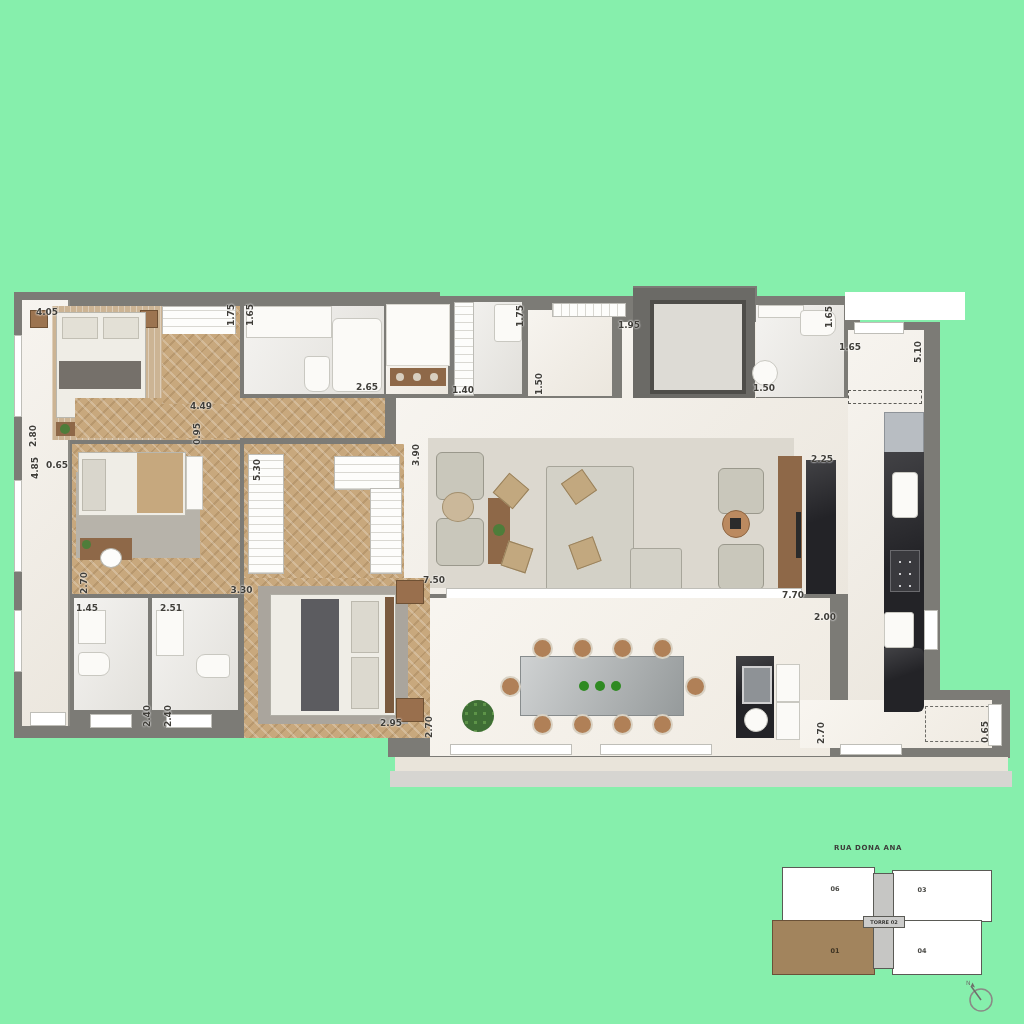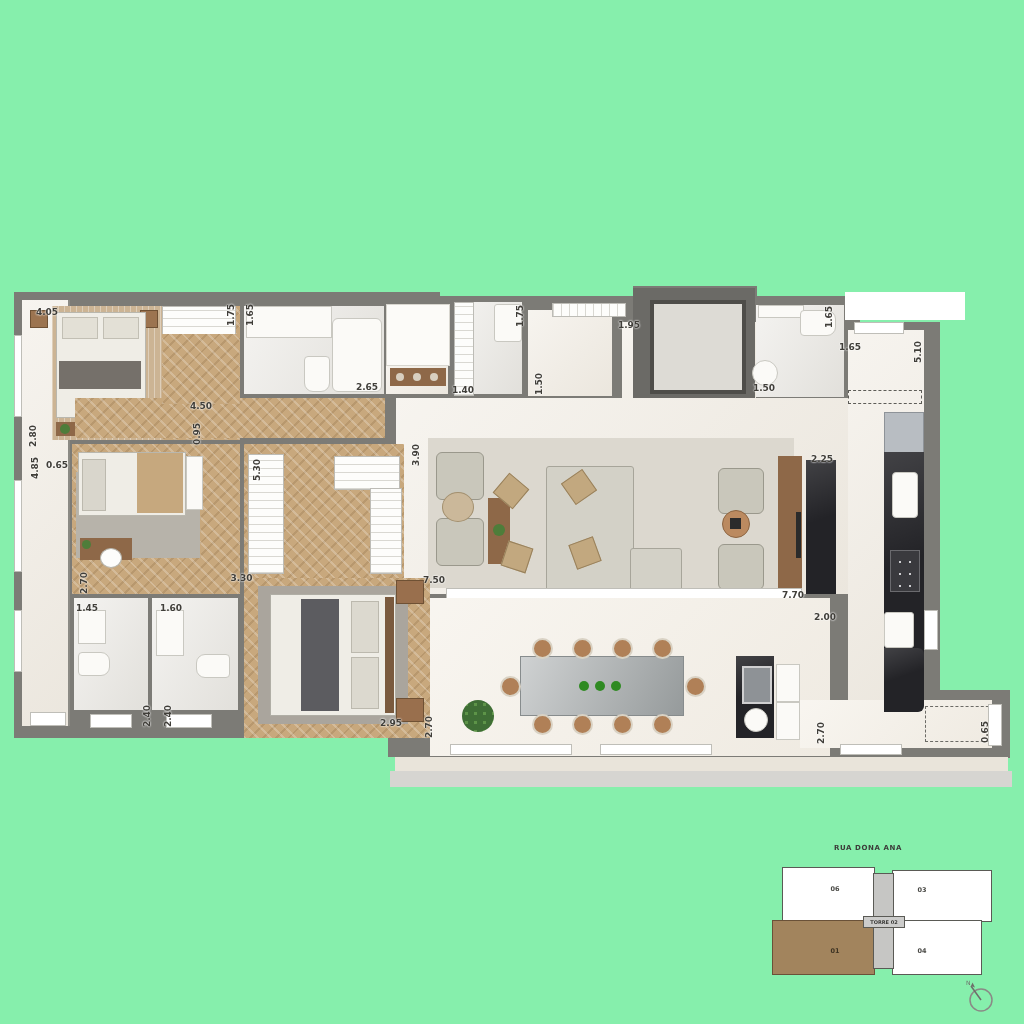--- a/index.html
+++ b/index.html
@@ -216,27 +216,27 @@
   <div class="abs win" style="left:840px;top:744px;width:60px;height:9px;"></div>
 
   <div id="dim-layer" class="abs" style="left:0;top:0;width:1024px;height:1024px;">
       <span class="dim" style="left: 47px; top: 312px;">4.05</span>
       <span class="dim v" style="left: 231px; top: 315px;">1.75</span>
       <span class="dim v" style="left: 250px; top: 315px;">1.65</span>
       <span class="dim" style="left: 367px; top: 387px;">2.65</span>
       <span class="dim v" style="left: 33px; top: 436px;">2.80</span>
       <span class="dim v" style="left: 35px; top: 468px;">4.85</span>
       <span class="dim" style="left: 57px; top: 465px;">0.65</span>
-      <span class="dim" style="left: 201px; top: 406px;">4.50</span>
+      <span class="dim" style="left: 201px; top: 406px;">4.49</span>
       <span class="dim v" style="left: 197px; top: 434px;">0.95</span>
       <span class="dim v" style="left: 257px; top: 470px;">5.30</span>
       <span class="dim v" style="left: 84px; top: 583px;">2.70</span>
-      <span class="dim" style="left: 232px; top: 578px; padding-left: 19px;">3.30</span>
+      <span class="dim" style="left: 232px; top: 590px; padding-left: 19px;">3.30</span>
       <span class="dim" style="left: 87px; top: 608px;">1.45</span>
-      <span class="dim" style="left: 171px; top: 608px;">1.60</span>
+      <span class="dim" style="left: 171px; top: 608px;">2.51</span>
       <span class="dim v" style="left: 147px; top: 716px;">2.40</span>
       <span class="dim v" style="left: 168px; top: 716px;">2.40</span>
       <span class="dim" style="left: 391px; top: 723px;">2.95</span>
       <span class="dim v" style="left: 416px; top: 455px;">3.90</span>
       <span class="dim" style="left: 463px; top: 390px;">1.40</span>
       <span class="dim v" style="left: 520px; top: 316px;">1.75</span>
       <span class="dim v" style="left: 539px; top: 384px;">1.50</span>
       <span class="dim" style="left: 629px; top: 325px;">1.95</span>
       <span class="dim" style="left: 764px; top: 388px;">1.50</span>
       <span class="dim v" style="left: 829px; top: 317px;">1.65</span>

